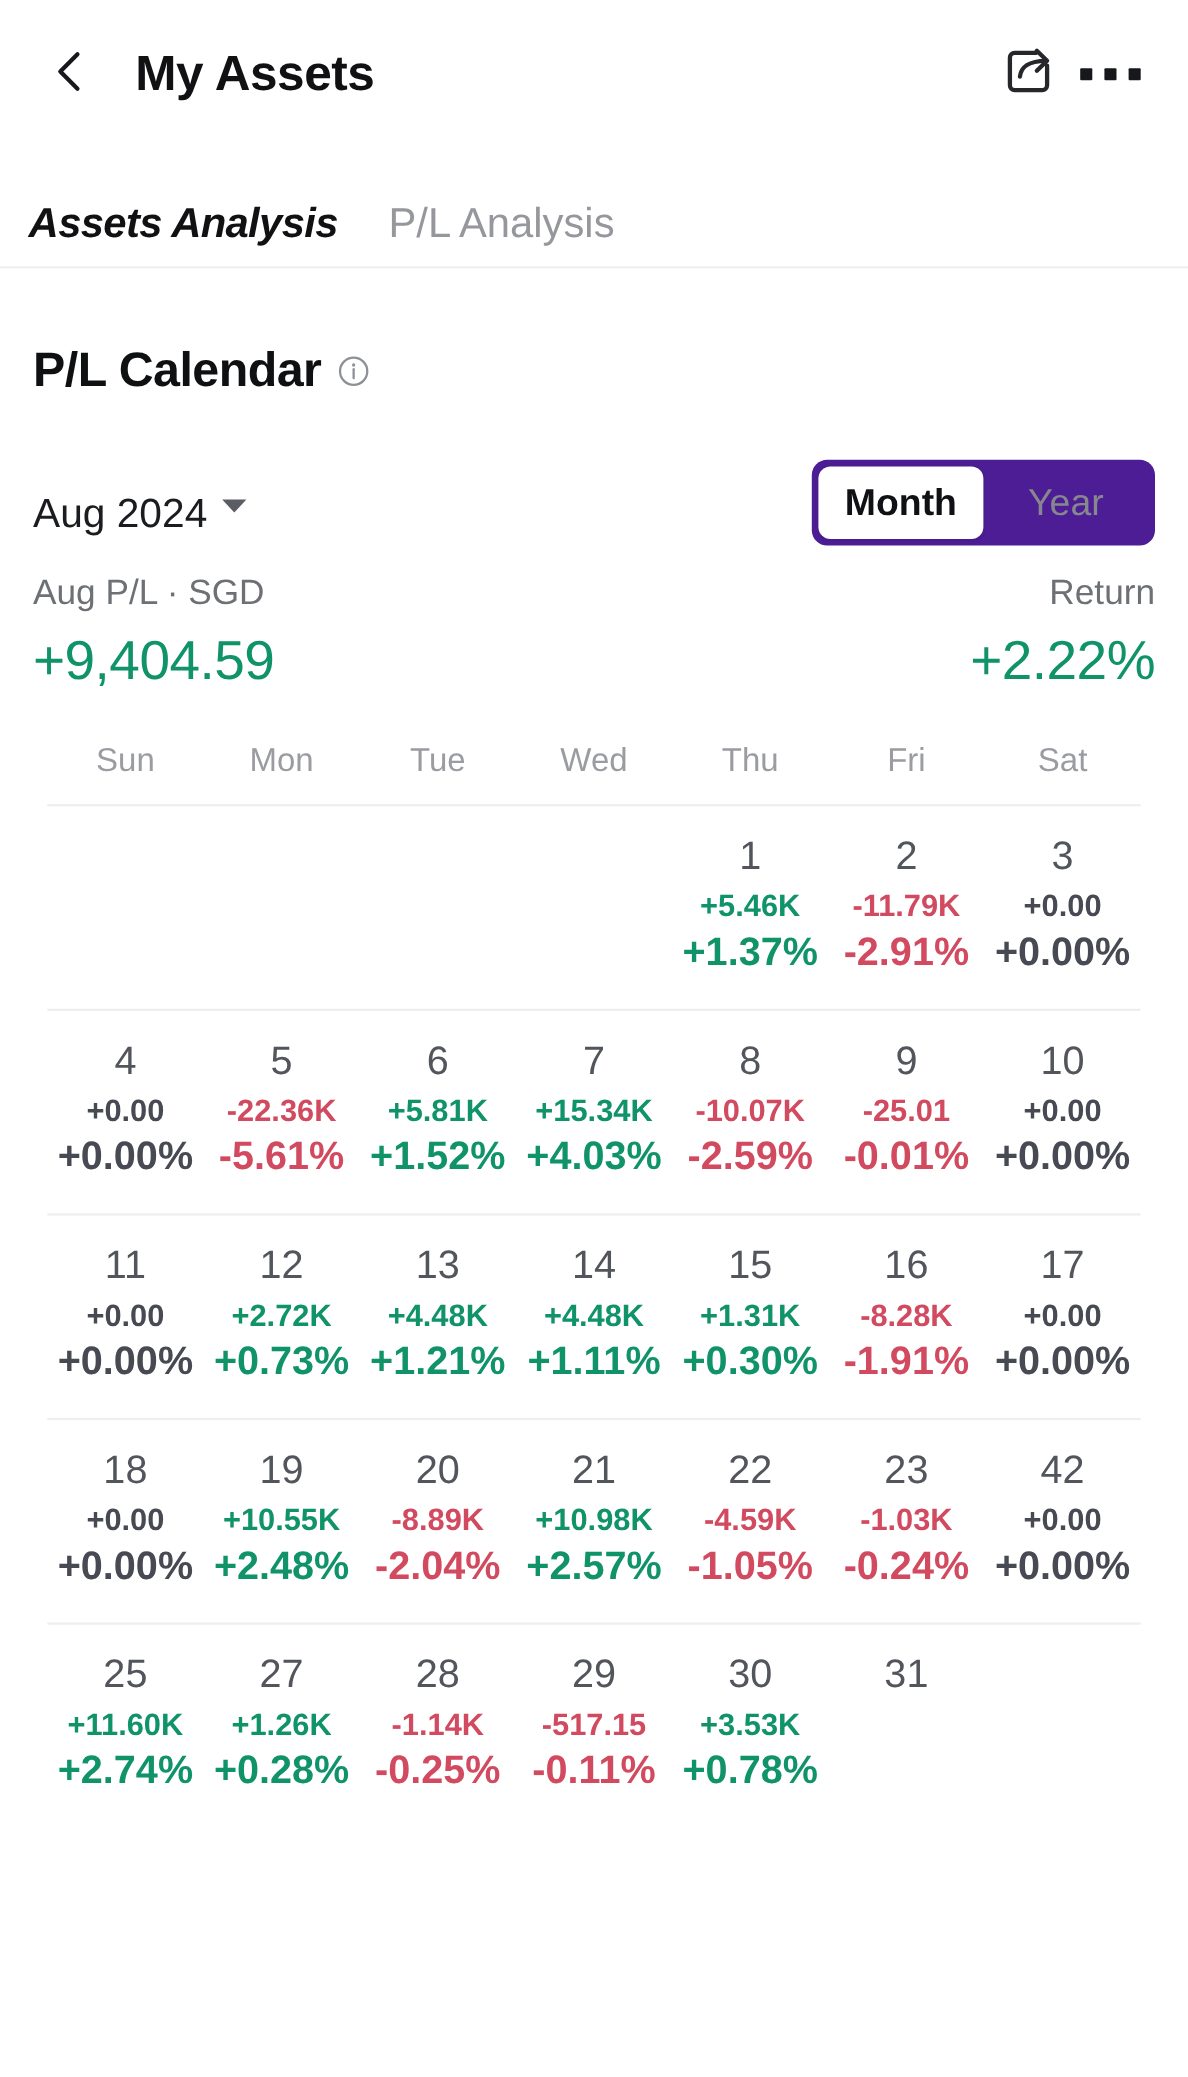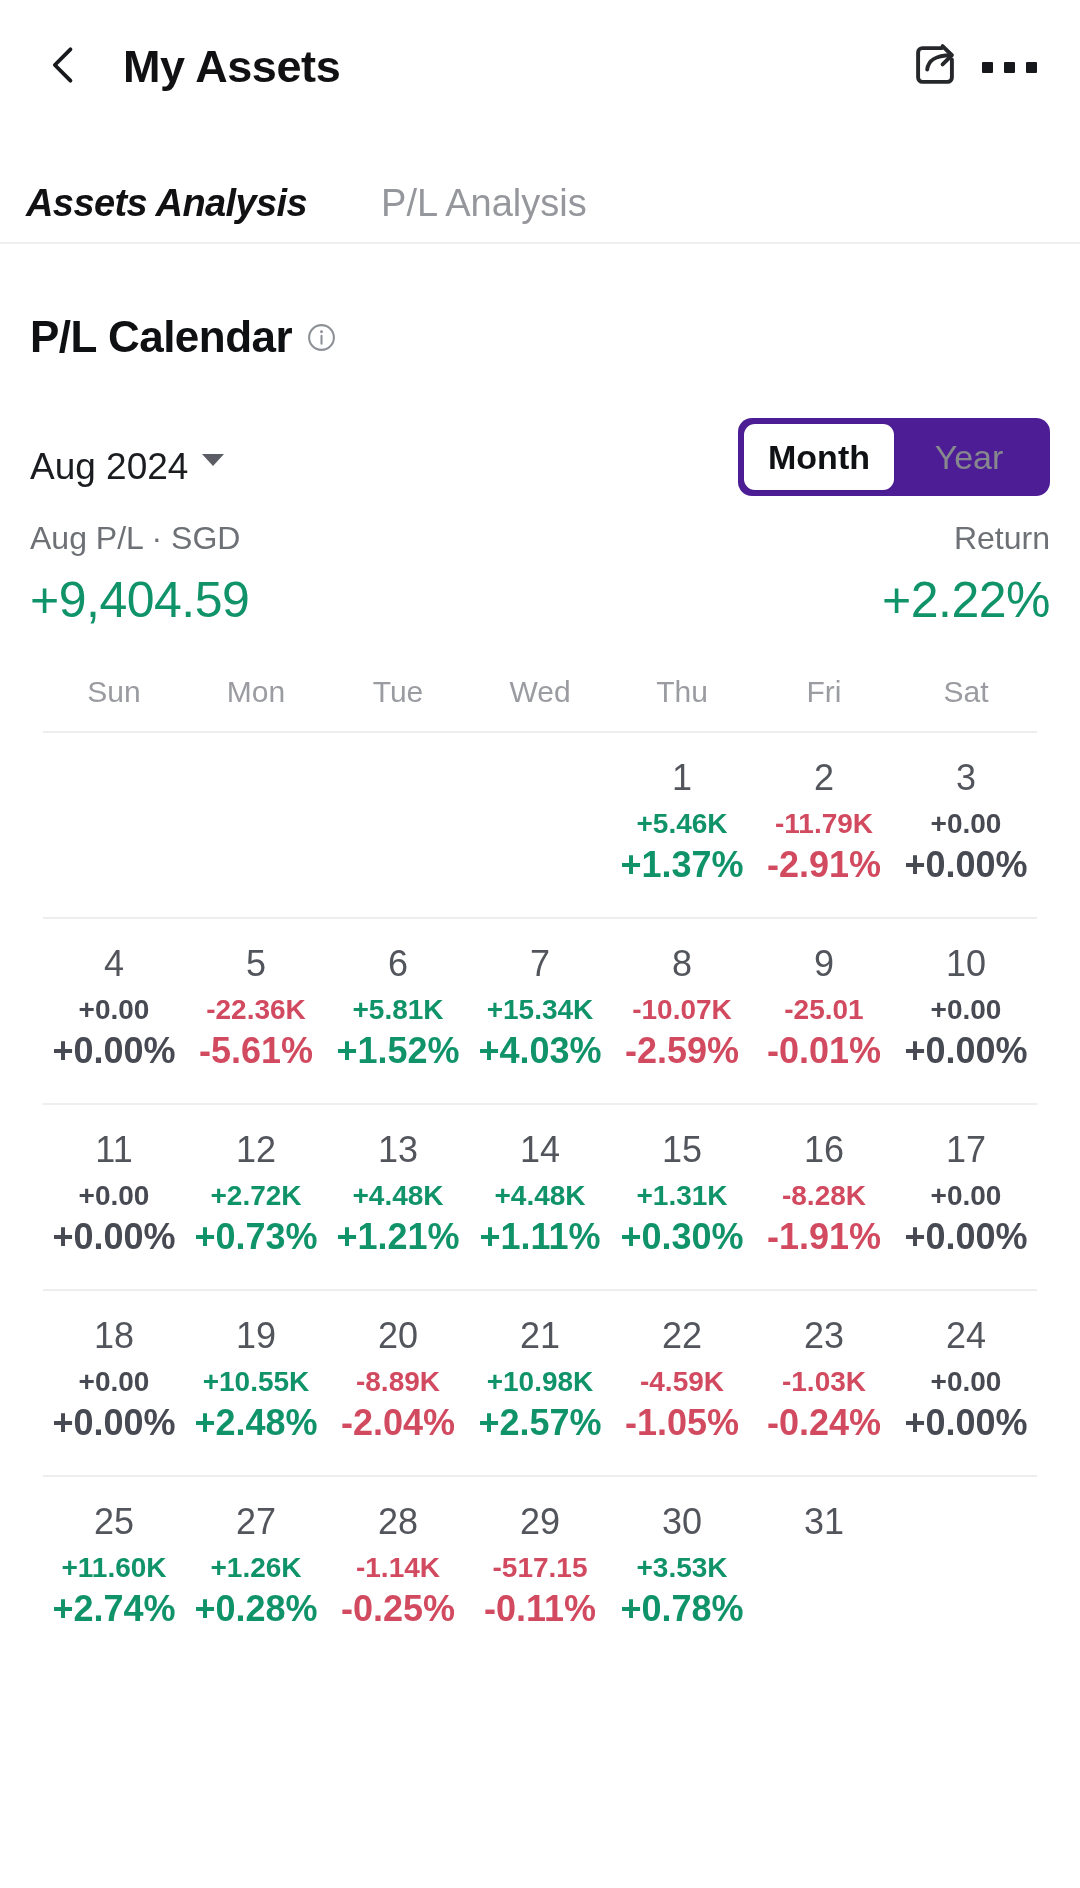--- a/index.html
+++ b/index.html
@@ -64,21 +64,20 @@
   }
 
   
   .tabs {
     position: relative;
     display: flex;
     align-items: flex-end;
     padding: 0 0 0 26px;
     height: 110px;
     border-bottom: 2px solid #f0f0f1;
-    gap: 28px;
   }
   .tab {
     position: relative;
     padding: 0 0 20px 0;
     margin-right: 46px;
     cursor: pointer;
     line-height: 1;
   }
   .tab-label {
     font-size: 38px;
@@ -476,21 +475,21 @@
               <div class="cell-day">22</div>
               <div class="cell-amt neg">-4.59K</div>
               <div class="cell-pct neg">-1.05%</div>
             </div>
             <div class="cal-cell">
               <div class="cell-day">23</div>
               <div class="cell-amt neg">-1.03K</div>
               <div class="cell-pct neg">-0.24%</div>
             </div>
             <div class="cal-cell">
-              <div class="cell-day">24</div>
+              <div class="cell-day">42</div>
               <div class="cell-amt zero">+0.00</div>
               <div class="cell-pct zero">+0.00%</div>
             </div>
           </div>
           <div class="cal-week">
             <div class="cal-cell">
               <div class="cell-day">25</div>
               <div class="cell-amt pos">+11.60K</div>
               <div class="cell-pct pos">+2.74%</div>
             </div>

